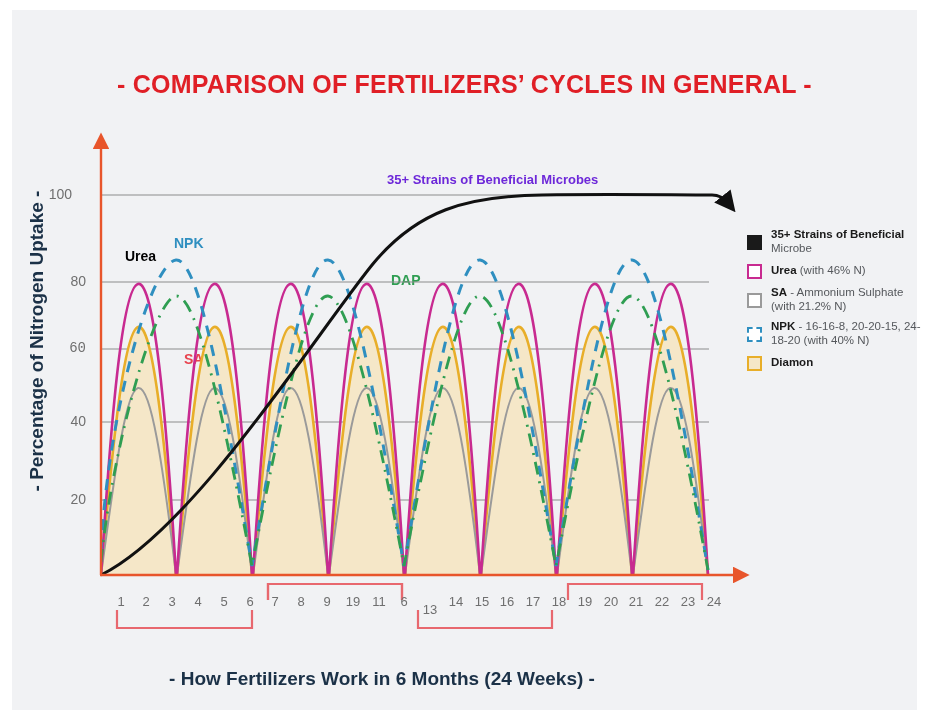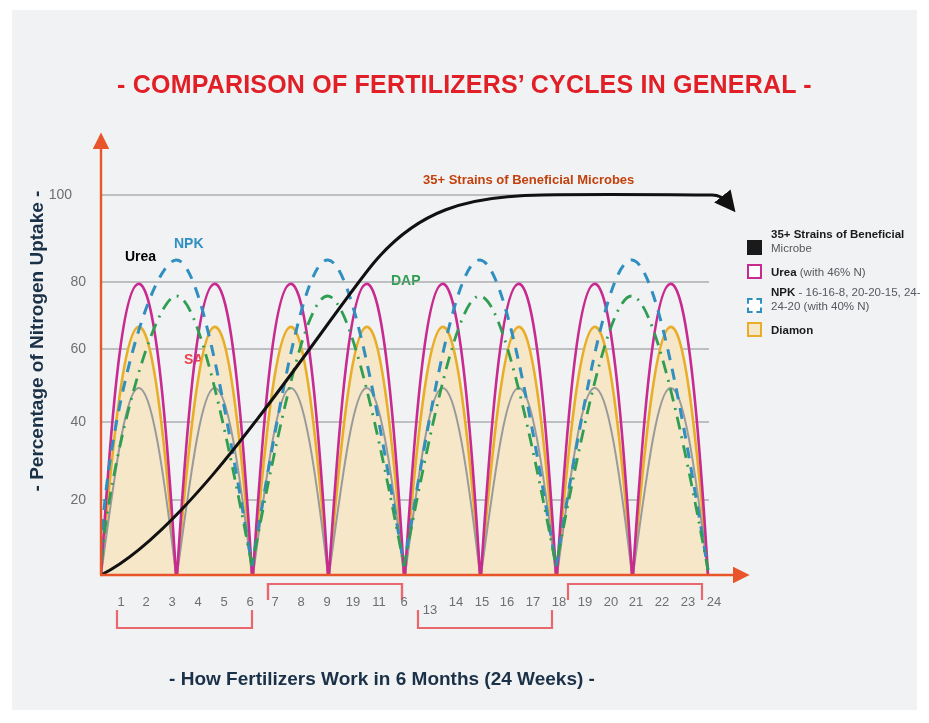--- a/index.html
+++ b/index.html
@@ -12,40 +12,40 @@
   #xlabel{position:absolute;left:60px;top:658px;width:620px;text-align:center;
           color:#1b3147;font-size:19px;font-weight:bold;}
   #plot{position:absolute;left:0;top:0;width:905px;height:700px;}
   .ytick{position:absolute;color:#6f6f6f;font-size:14px;text-align:right;width:34px;}
   .xtick{position:absolute;color:#6f6f6f;font-size:13px;text-align:center;width:22px;top:584px;}
   .ann{position:absolute;font-size:14px;font-weight:bold;}
   #ann-urea{color:#000;}
   #ann-npk{color:#2f8fc0;}
   #ann-sa{color:#e8434e;}
   #ann-dap{color:#2f9e52;}
-  #ann-mic{position:absolute;color:#c2410c;font-size:13px;font-weight:bold;margin-left:36px;}
+  #ann-mic{position:absolute;color:#6d28d9;font-size:13px;font-weight:bold;}
   #legend{position:absolute;left:735px;top:218px;width:175px;}
-  .lg{display:flex;align-items:flex-end;margin-bottom:7px;}
+  .lg{display:flex;align-items:center;margin-bottom:7px;}
   .sw{width:15px;height:15px;flex:0 0 15px;margin-right:9px;margin-top:2px;box-sizing:border-box;}
   .lgt{font-size:11.5px;line-height:13.5px;color:#55585c;}
   .lgt b{color:#1a1a1a;font-weight:bold;}
 </style>
 </head>
 <body>
 
 <div id="card">
 
   <div id="title">- COMPARISON OF FERTILIZERS’ CYCLES IN GENERAL -</div>
 
   <div id="ylabel">- Percentage of Nitrogen Uptake -</div>
   <div id="xlabel">- How Fertilizers Work in 6 Months (24 Weeks) -</div>
 
   <div class="ytick" style="left:26px;top:176px;">100</div>
   <div class="ytick" style="left:40px;top:263px;">80</div>
-  <div class="ytick" style="left:40px;top:330px;">60</div>
+  <div class="ytick" style="left:40px;top:330px;font-family:Liberation Mono, monospace;">60</div>
   <div class="ytick" style="left:40px;top:403px;">40</div>
   <div class="ytick" style="left:40px;top:481px;">20</div>
 
   <div class="ann" id="ann-urea" style="left:113px;top:238px;">Urea</div>
   <div class="ann" id="ann-npk" style="left:162px;top:225px;">NPK</div>
   <div class="ann" id="ann-sa" style="left:172px;top:341px;">SA</div>
   <div class="ann" id="ann-dap" style="left:379px;top:262px;">DAP</div>
   <div id="ann-mic" style="left:375px;top:162px;">35+ Strains of Beneficial Microbes</div>
 
   <svg id="plot" viewBox="0 0 905 700">
@@ -187,24 +187,28 @@
       <span class="sw" style="border:2px solid #1a1a1a;background:#1a1a1a;"></span>
       <span class="lgt"><b>35+ Strains of Beneficial</b><span> Microbe</span></span>
     </div>
 
     <div class="lg">
       <span class="sw" style="border:2px solid #c82a90;background:#ffffff;"></span>
       <span class="lgt"><b>Urea</b><span> (with 46% N)</span></span>
     </div>
 
 
+    <div class="lg">
+      <span class="sw" style="border:2px solid #9a9a9a;background:#ffffff;"></span>
+      <span class="lgt"><b>SA</b><span> - Ammonium Sulphate (with 21.2% N)</span></span>
+    </div>
 
     <div class="lg">
       <span class="sw" style="border:2px dashed #2f8fc0;background:#ffffff;"></span>
-      <span class="lgt"><b>NPK</b><span> - 16-16-8, 20-20-15, 24-24-20 (with 40% N)</span></span>
+      <span class="lgt"><b>NPK</b><span> - 16-16-8, 20-20-15, 24-18-20 (with 40% N)</span></span>
     </div>
 
     <div class="lg">
       <span class="sw" style="border:2px solid #e8ae29;background:#f5e7c8;"></span>
       <span class="lgt"><b>Diamon</b><span></span></span>
     </div>
 
   </div>
 
 </div>

